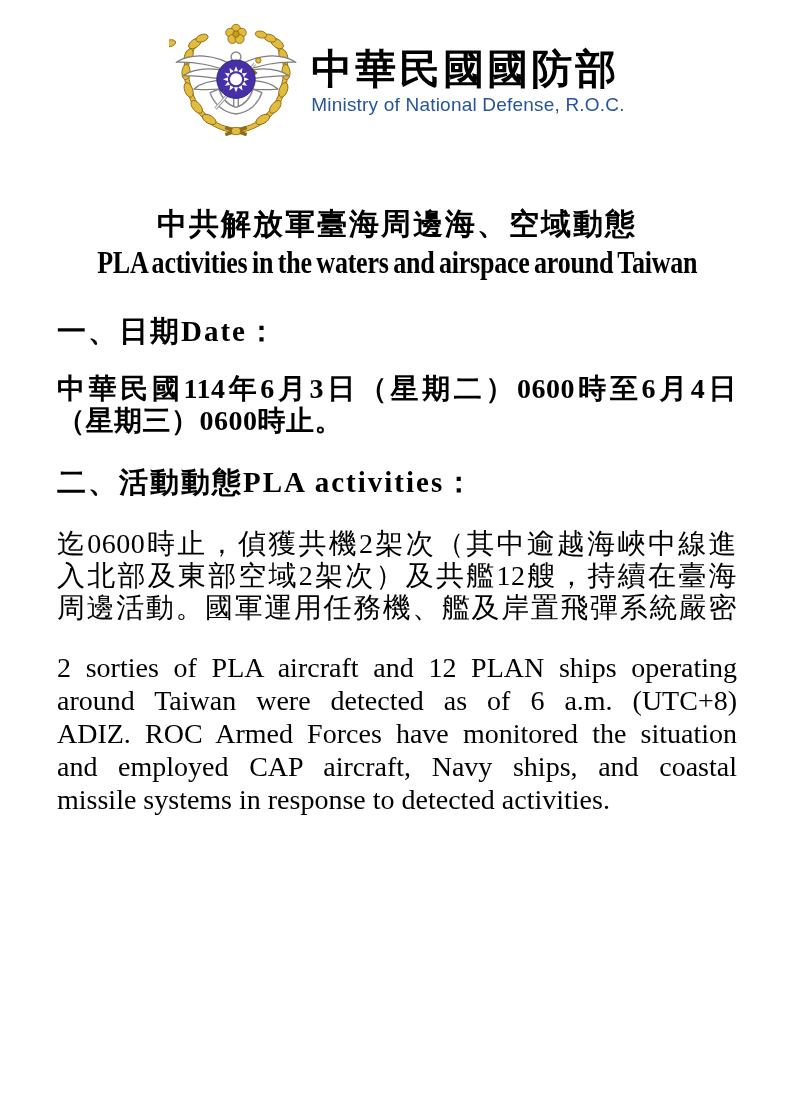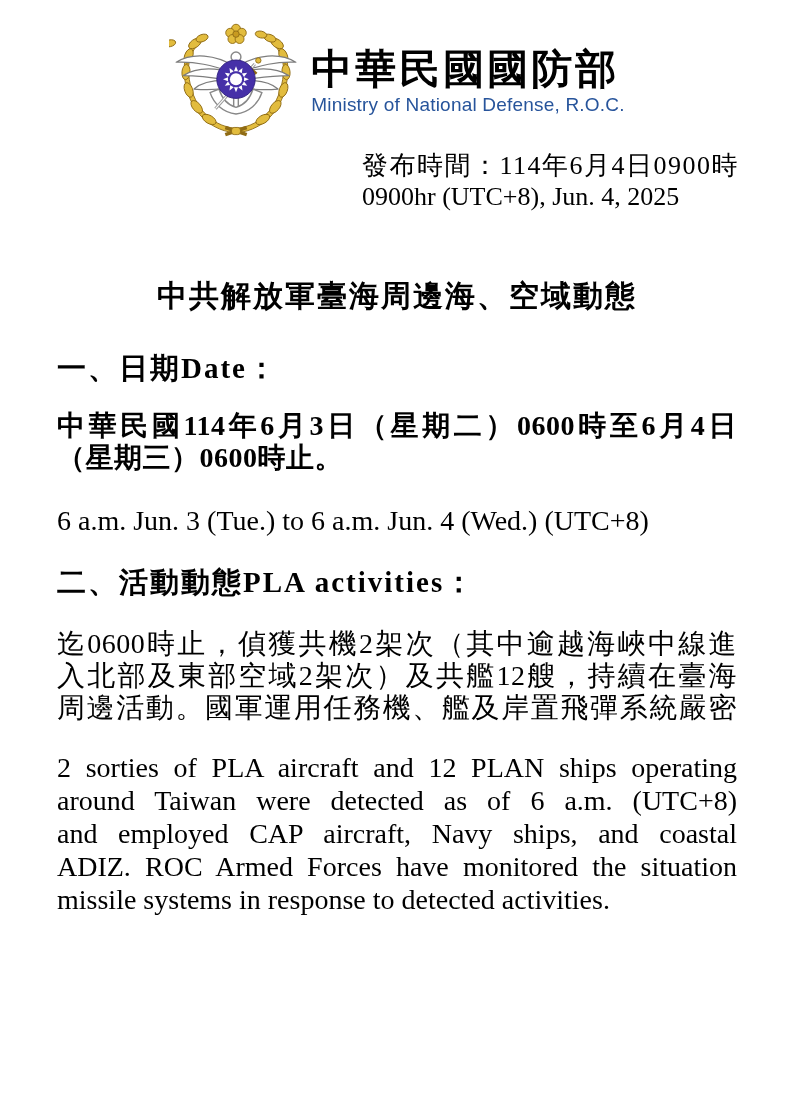--- a/index.html
+++ b/index.html
@@ -162,52 +162,46 @@
           <circle cx="75" cy="13.5" r="3.6" fill="#C89A20"></circle>
         </g>
       </svg>
     </div>
     <div class="org-block">
       <div class="org-cn">中華民國國防部</div>
       <div class="org-en">Ministry of National Defense, R.O.C.</div>
     </div>
   </div>
 
-  <div class="release">
-    <div class="cn">發布時間：114年6月4日0900時</div>
-    <div class="en">0900hr (UTC+8), Jun. 4, 2025</div>
-  </div>
 
   <div class="title-block">
     <div class="title-cn">中共解放軍臺海周邊海、空域動態</div>
+    <div><span class="title-en">PLA activities in the waters and airspace around Taiwan</span></div>
   </div>
 
   <div class="content">
 
     <div class="sec-heading h-date">一、日期Date：</div>
 
     <div class="para cn p-date-cn">
       <span class="line just">中華民國114年6月3日（星期二）0600時至6月4日</span>
       <span class="line">（星期三）0600時止。</span>
     </div>
 
-    <div class="para en p-date-en">
-      <span class="line">6 a.m. Jun. 3 (Tue.) to 6 a.m. Jun. 4 (Wed.) (UTC+8)</span>
-    </div>
 
     <div class="sec-heading h-act">二、活動動態PLA activities：</div>
 
     <div class="para cn p-act-cn">
       <span class="line just">迄0600時止，偵獲共機2架次（其中逾越海峽中線進</span>
       <span class="line just">入北部及東部空域2架次）及共艦12艘，持續在臺海</span>
       <span class="line just">周邊活動。國軍運用任務機、艦及岸置飛彈系統嚴密</span>
     </div>
 
     <div class="para en p-act-en">
       <span class="line just">2 sorties of PLA aircraft and 12 PLAN ships operating</span>
       <span class="line just">around Taiwan were detected as of 6 a.m. (UTC+8)</span>
+      <span class="line just">ADIZ. ROC Armed Forces have monitored the situation</span>
       <span class="line just">and employed CAP aircraft, Navy ships, and coastal</span>
-      <span class="line just">ADIZ. ROC Armed Forces have monitored the situation</span>
       <span class="line">missile systems in response to detected activities.</span>
     </div>
 
   </div>
 </div>
 
 </body></html>

